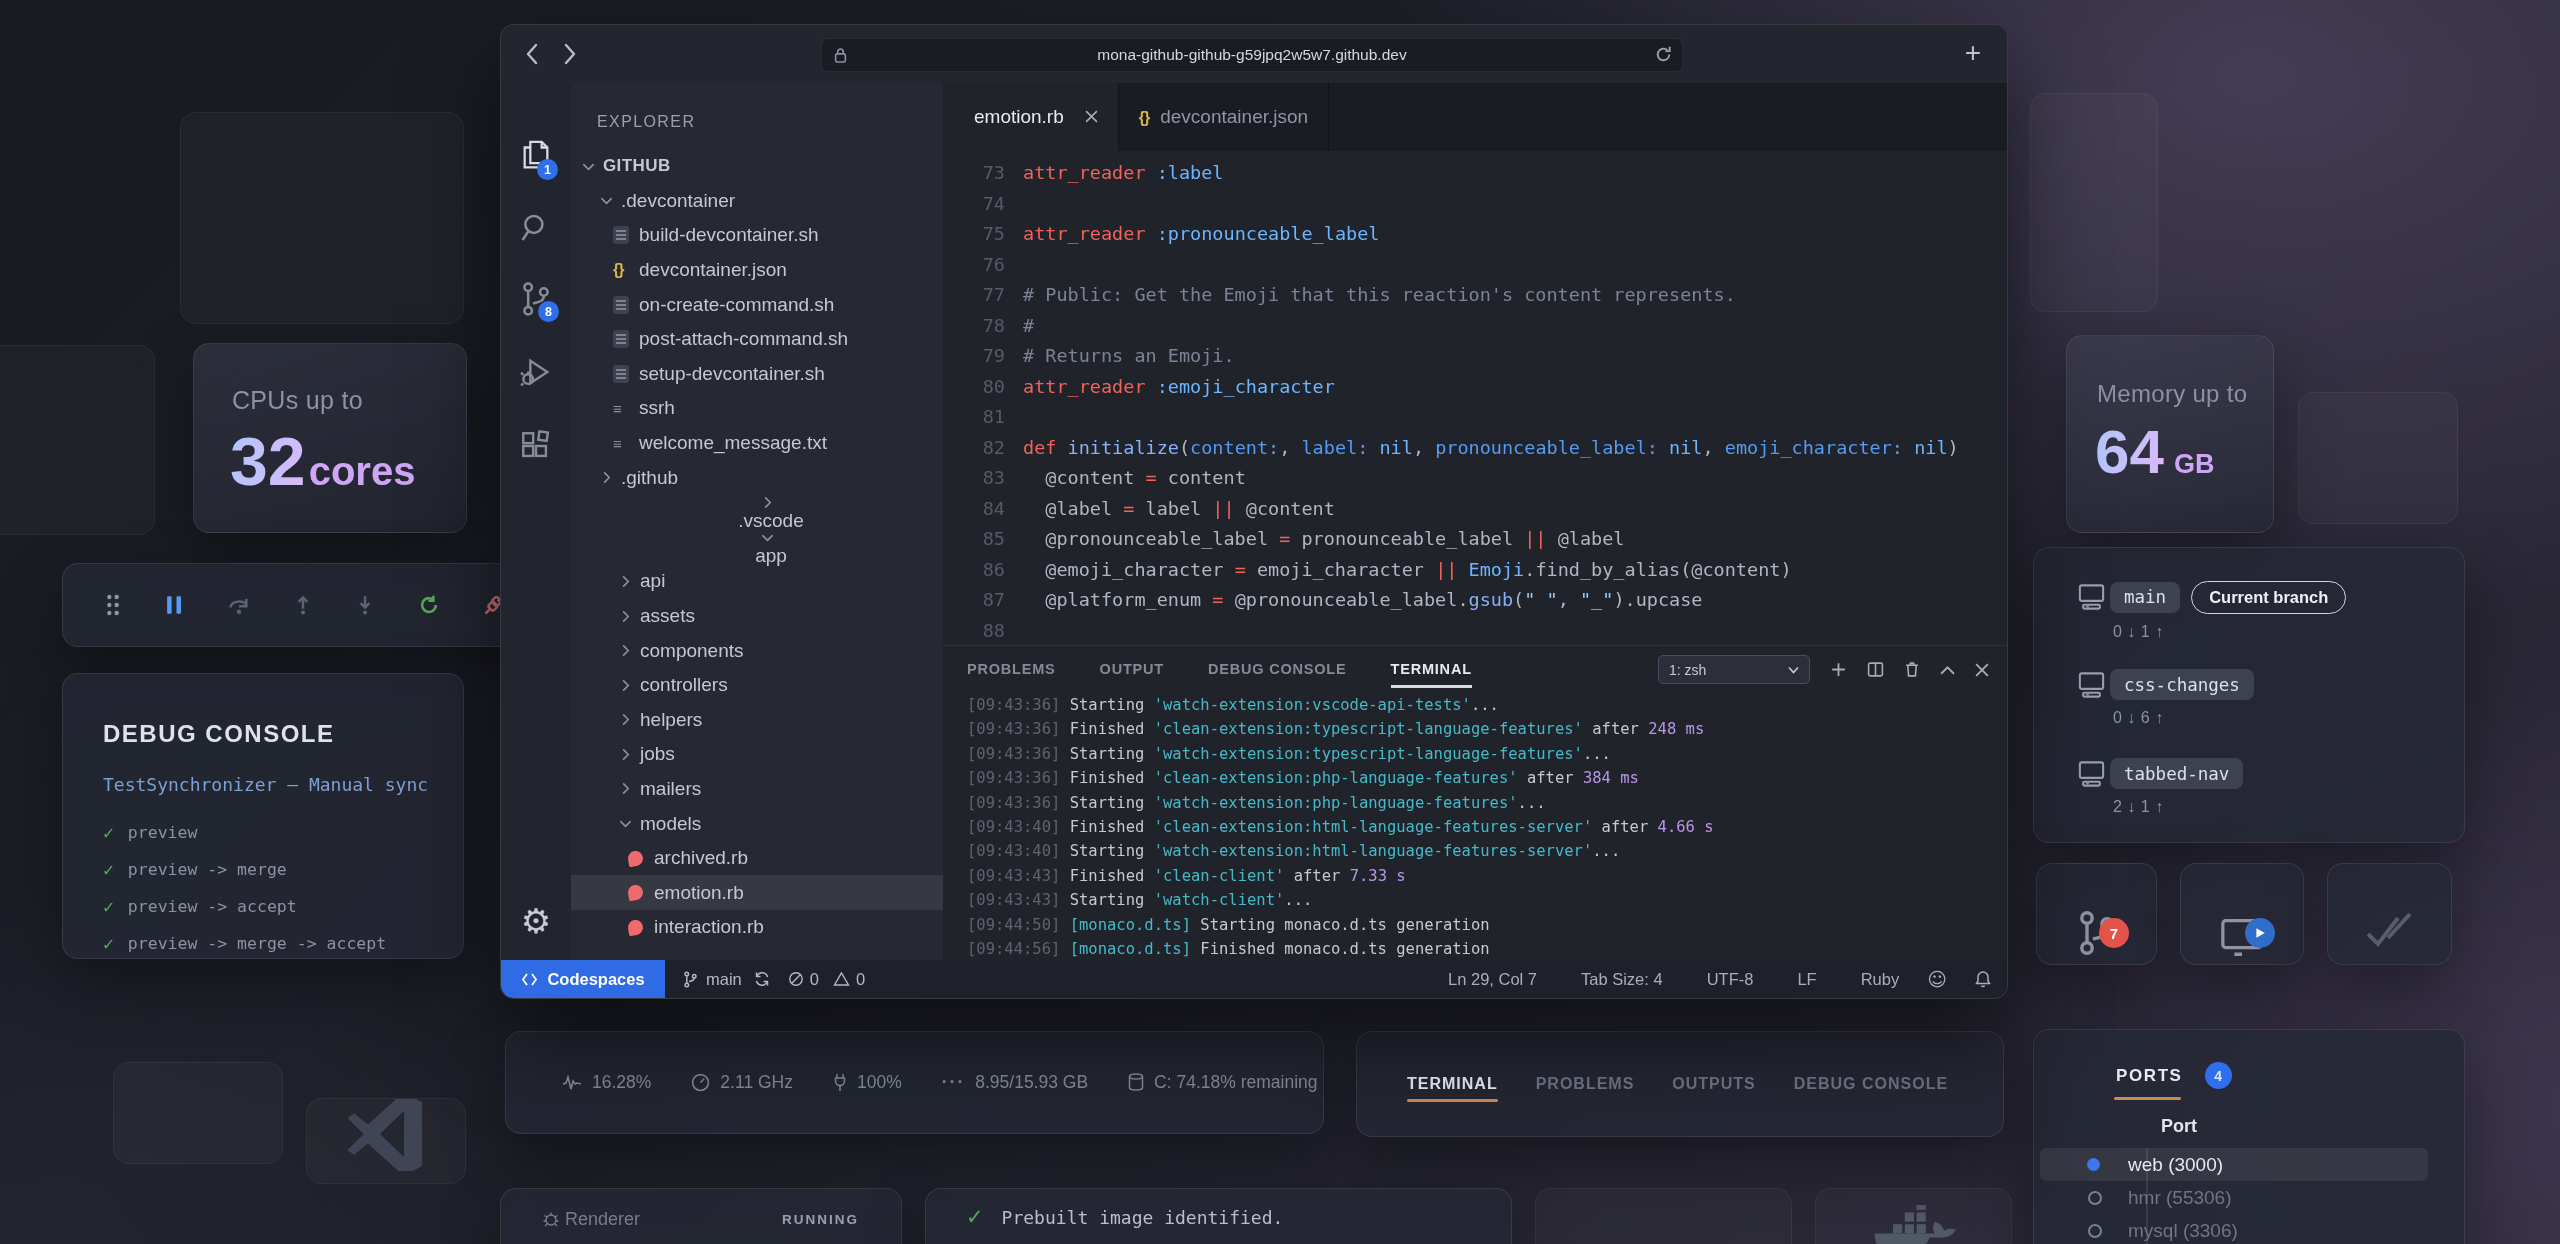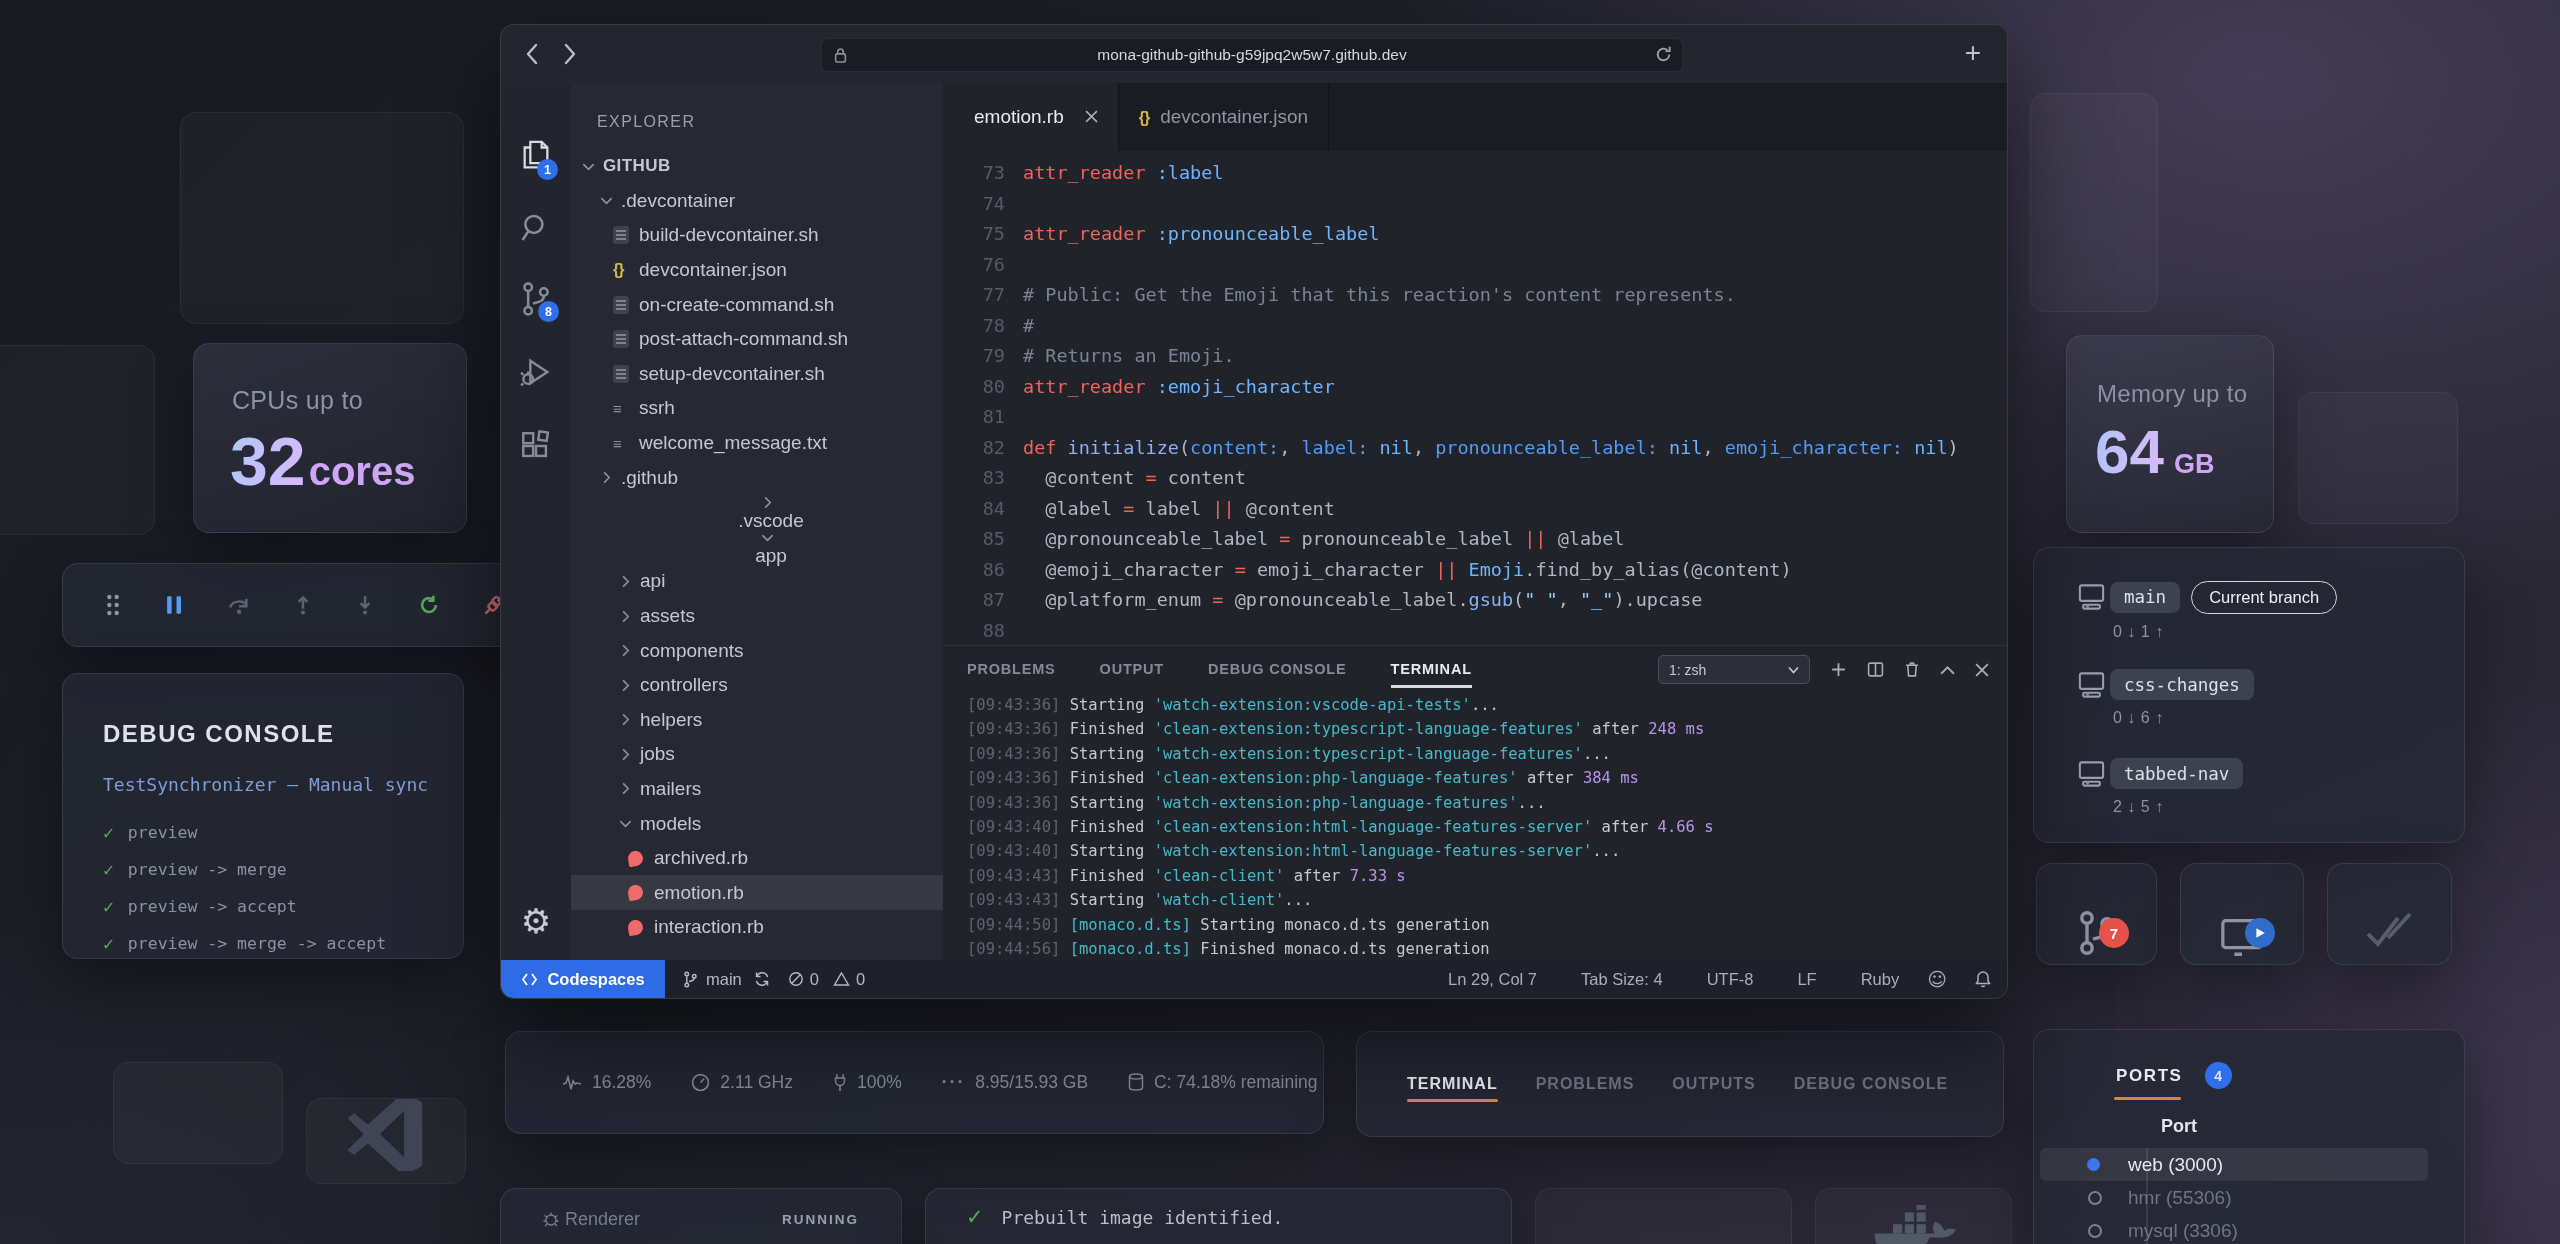--- a/index.html
+++ b/index.html
@@ -90,21 +90,21 @@
   
   .dc-title{font-size:24px;font-weight:600;letter-spacing:1.5px;color:#dfe2e9;}
   .dc-sub{font-family:"DejaVu Sans Mono",monospace;font-size:18px;color:#7d9fd6;}
   .dc-check{font-family:"DejaVu Sans Mono",monospace;font-size:16.5px;color:#8b93a2;height:37px;display:flex;align-items:center;gap:14px;}
   .dc-check .tick{color:#57ab5a;font-size:18px;}
   
   .br-row{position:absolute;left:42px;}
   .br-pill{display:inline-flex;align-items:center;height:31px;padding:0 14px;background:#3d4250;border-radius:8px;
     font-family:"DejaVu Sans Mono",monospace;font-size:17.5px;color:#dde0e8;}
   .br-current{display:inline-flex;align-items:center;height:31px;padding:0 17px;border:1.6px solid #d2d6de;border-radius:999px;
-    font-size:16.5px;font-weight:400;color:#eef0f4;margin-left:11px;text-align:center;}
+    font-size:16.5px;font-weight:700;color:#eef0f4;margin-left:11px;text-align:center;}
   .br-counts{font-size:16px;color:#8b93a2;margin-top:9px;margin-left:3px;letter-spacing:.5px;}
   .vm-icon{position:absolute;left:-34px;top:2px;color:#9aa0ae;}
   
   .mini{display:flex;align-items:flex-end;justify-content:center;padding-bottom:0;overflow:hidden;}
   .mini-badge{position:absolute;border-radius:50%;color:#fff;display:flex;align-items:center;justify-content:center;font-weight:700;}
   
   .ports-title{font-size:17px;letter-spacing:1.6px;color:#e8eaef;font-weight:600;}
   .ports-badge{width:27px;height:27px;border-radius:50%;background:#2f6feb;color:#dfe6f5;font-size:14px;font-weight:700;
     display:flex;align-items:center;justify-content:center;}
   .ports-underline{height:3px;background:#c98a4e;border-radius:2px;}
@@ -269,21 +269,21 @@
       </div>
       <div class="br-row" style="top: 210px; left: 76px;">
         <span class="vm-icon"><svg width="31" height="28" viewBox="0 0 24 21">
             <g stroke="currentColor" stroke-width="1.6" fill="none">
               <rect x="3" y="1.5" width="18" height="12" rx="1.5"></rect>
               <rect x="5.5" y="16.5" width="13" height="3" rx="1"></rect>
               <path d="M8 18 h2" stroke-width="1.2"></path>
             </g>
           </svg></span>
         <div><span class="br-pill">tabbed-nav</span></div>
-        <div class="br-counts">2 ↓  5 ↑</div>
+        <div class="br-counts">2 ↓  1 ↑</div>
       </div>
     </div>
 </div>
 
 <div class="card solid mini" style="left:2036px;top:863px;width:119px;height:100px;">
   <svg width="40" height="46" viewBox="0 0 20 23" style="margin-bottom:8px;">
       <g stroke="#8e94a1" stroke-width="1.7" fill="none">
         <circle cx="5" cy="4" r="2.6"></circle>
         <circle cx="15" cy="7" r="2.6"></circle>
         <circle cx="5" cy="19" r="2.6"></circle>

